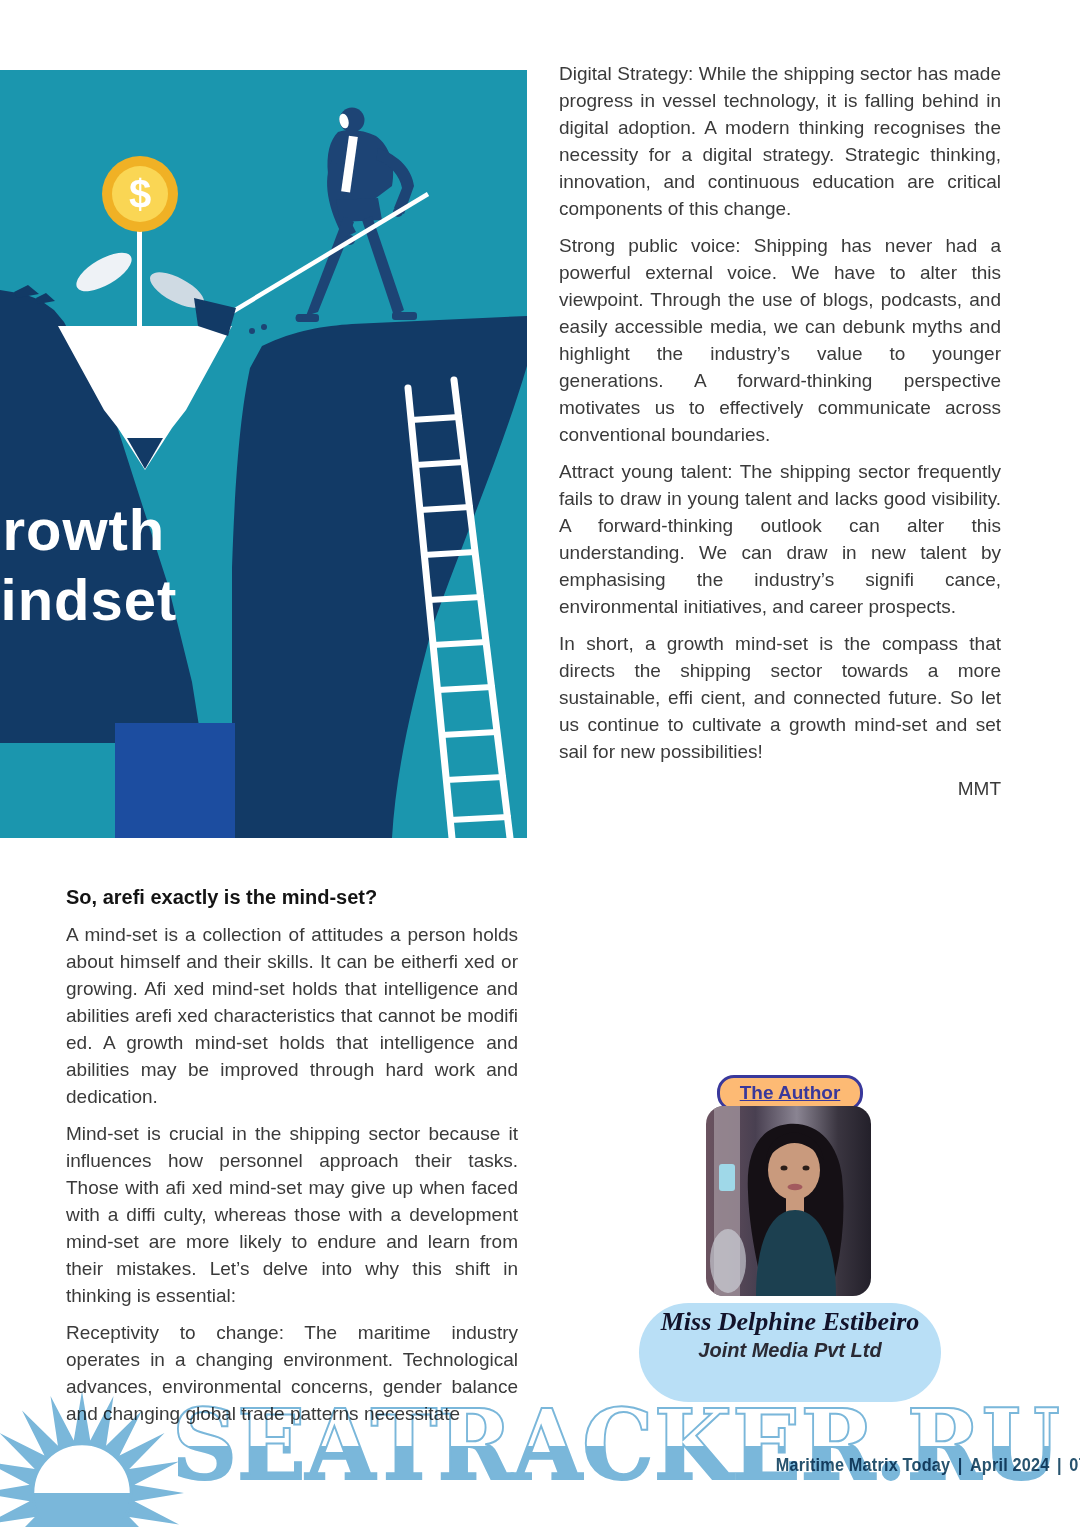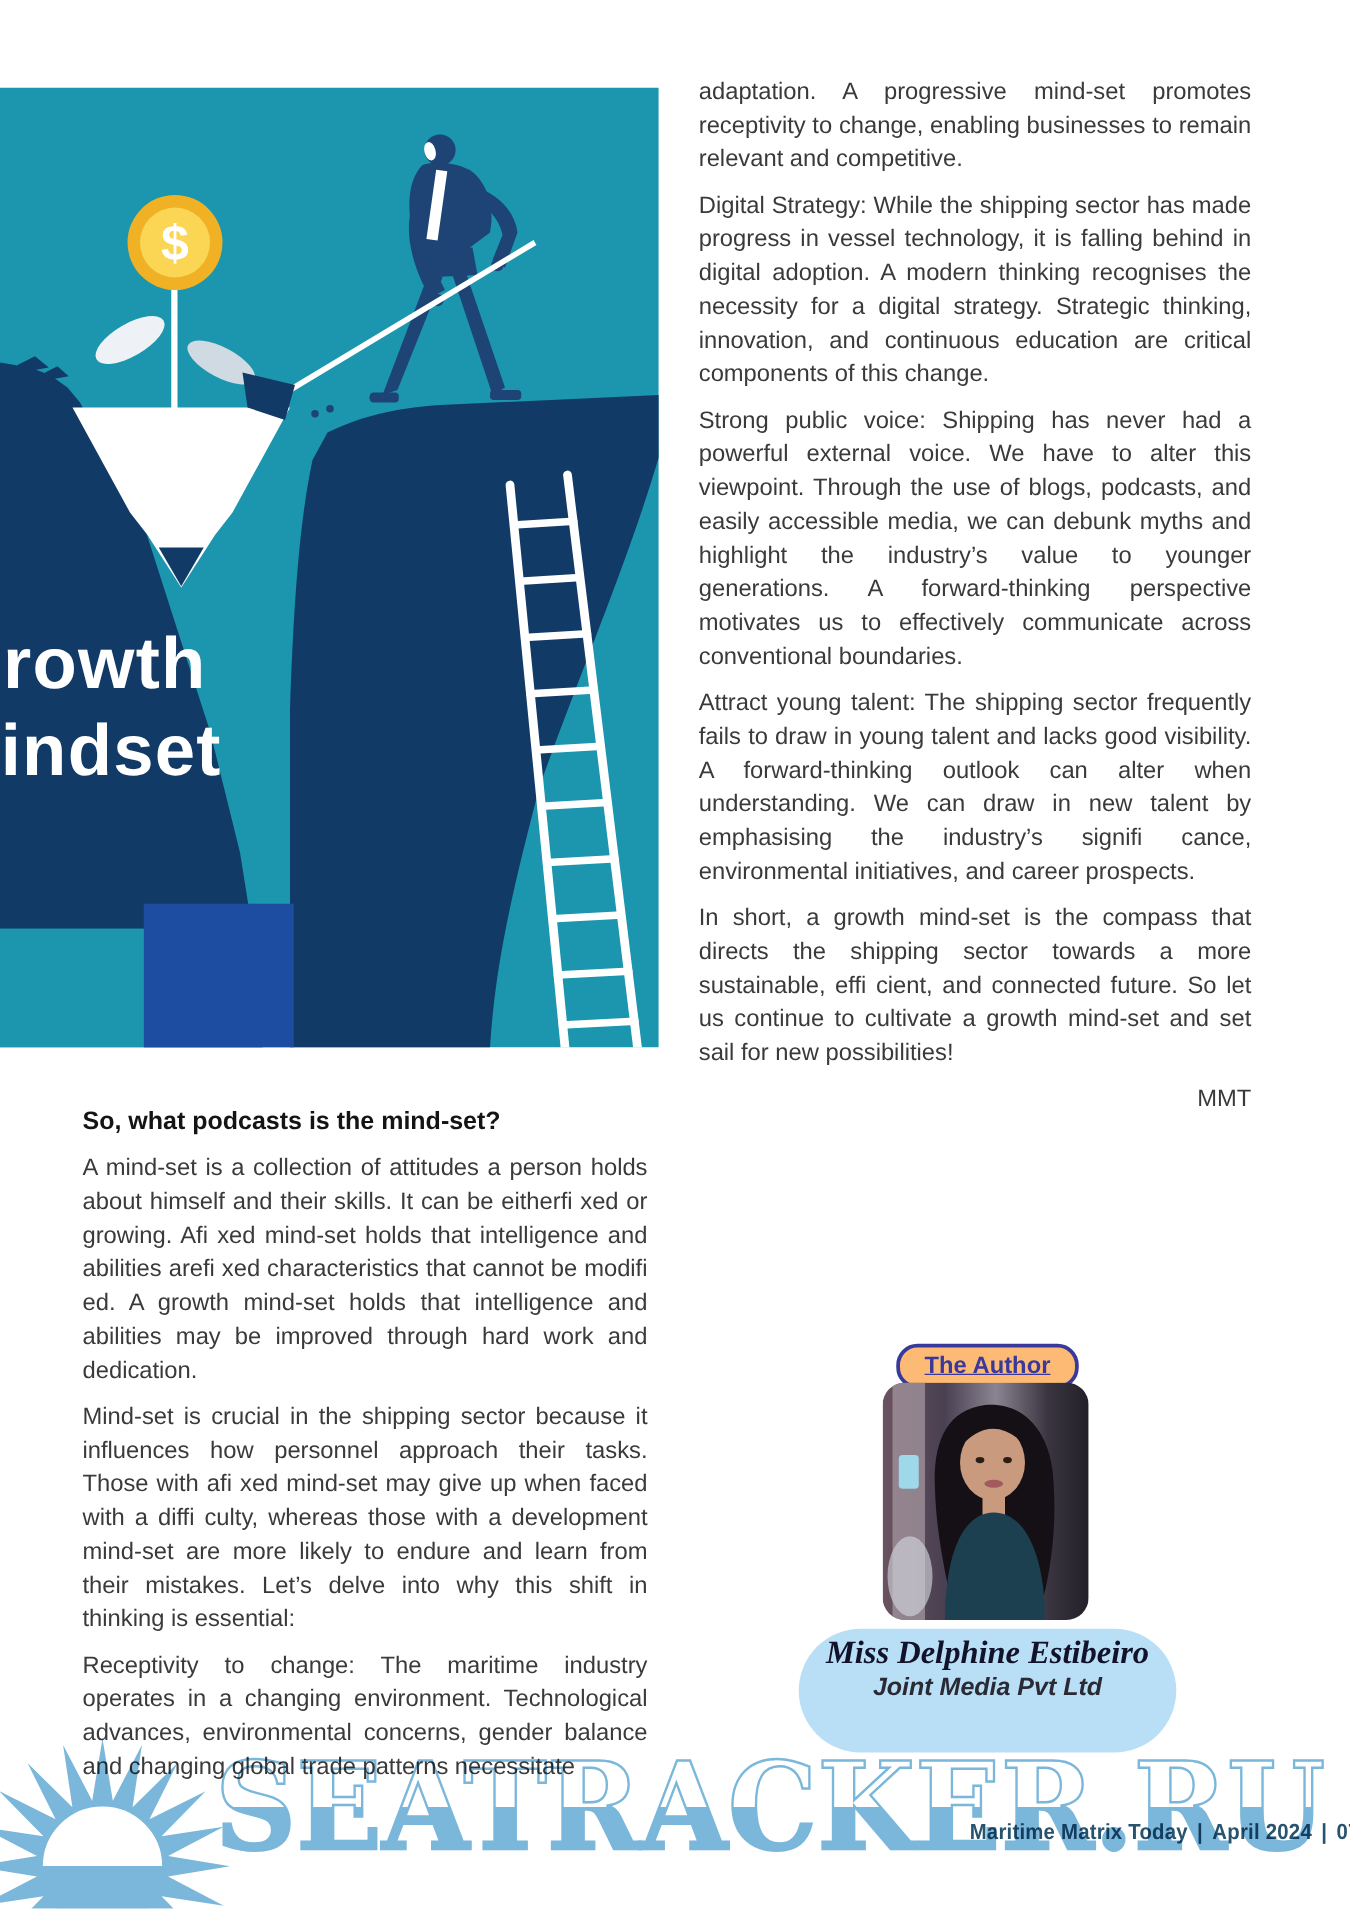--- a/index.html
+++ b/index.html
@@ -101,30 +101,29 @@
       <line x1="442" y1="665" x2="497" y2="662" stroke-width="6"></line>
       <line x1="446" y1="710" x2="503" y2="707" stroke-width="6"></line>
       <line x1="450" y1="750" x2="508" y2="747" stroke-width="6"></line>
     </g>
 
     <text x="-34" y="480" font-size="58" font-weight="bold" fill="#ffffff" letter-spacing="1">growth</text>
     <text x="-52" y="550" font-size="58" font-weight="bold" fill="#ffffff" letter-spacing="1">mindset</text>
   </svg>
 
   <div class="col col-right">
-    <p>adaptation. A progressive mind-set promotes receptivity to change, enabling businesses to remain relevant and competitive.</p>
     <p>Digital Strategy: While the shipping sector has made progress in vessel technology, it is falling behind in digital adoption. A modern thinking recognises the necessity for a digital strategy. Strategic thinking, innovation, and continuous education are critical components of this change.</p>
     <p>Strong public voice: Shipping has never had a powerful external voice. We have to alter this viewpoint. Through the use of blogs, podcasts, and easily accessible media, we can debunk myths and highlight the industry’s value to younger generations. A forward-thinking perspective motivates us to effectively communicate across conventional boundaries.</p>
-    <p>Attract young talent: The shipping sector frequently fails to draw in young talent and lacks good visibility. A forward-thinking outlook can alter when understanding. We can draw in new talent by emphasising the industry’s signifi cance, environmental initiatives, and career prospects.</p>
+    <p>Attract young talent: The shipping sector frequently fails to draw in young talent and lacks good visibility. A forward-thinking outlook can alter this understanding. We can draw in new talent by emphasising the industry’s signifi cance, environmental initiatives, and career prospects.</p>
     <p>In short, a growth mind-set is the compass that directs the shipping sector towards a more sustainable, effi cient, and connected future. So let us continue to cultivate a growth mind-set and set sail for new possibilities!</p>
     <p class="signature">MMT</p>
   </div>
 
   <div class="col col-left">
-    <p class="heading">So, what podcasts is the mind-set?</p>
+    <p class="heading">So, arefi exactly is the mind-set?</p>
     <p>A mind-set is a collection of attitudes a person holds about himself and their skills. It can be eitherfi xed or growing. Afi xed mind-set holds that intelligence and abilities arefi xed characteristics that cannot be modifi ed. A growth mind-set holds that intelligence and abilities may be improved through hard work and dedication.</p>
     <p>Mind-set is crucial in the shipping sector because it influences how personnel approach their tasks. Those with afi xed mind-set may give up when faced with a diffi culty, whereas those with a development mind-set are more likely to endure and learn from their mistakes. Let’s delve into why this shift in thinking is essential:</p>
     <p>Receptivity to change: The maritime industry operates in a changing environment. Technological advances, environmental concerns, gender balance and changing global trade patterns necessitate</p>
   </div>
 
   <div class="author-pill">
     <span>The Author</span>
   </div>
 
   <div class="author-photo">

